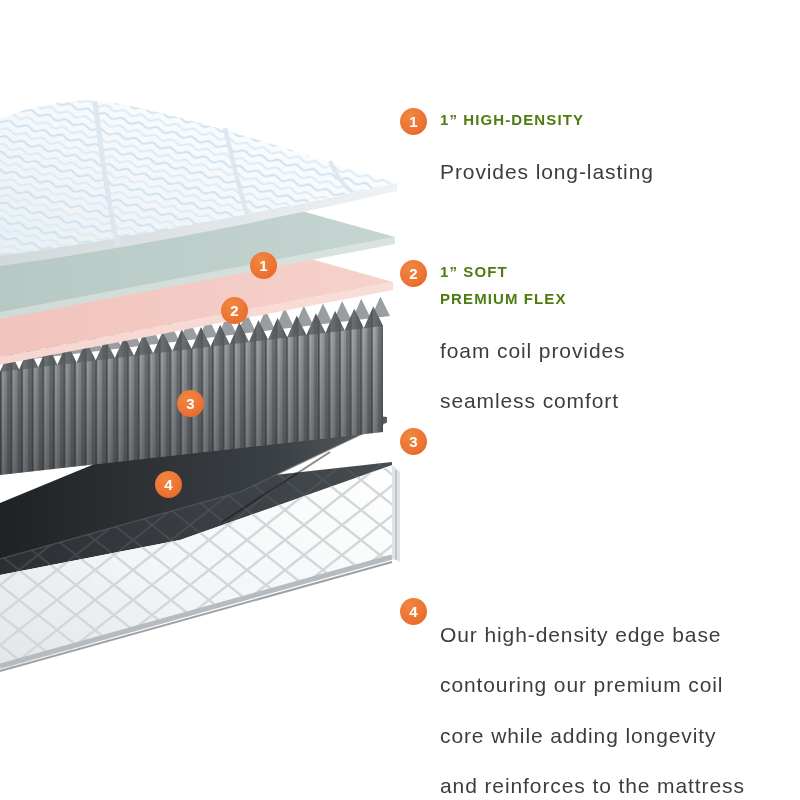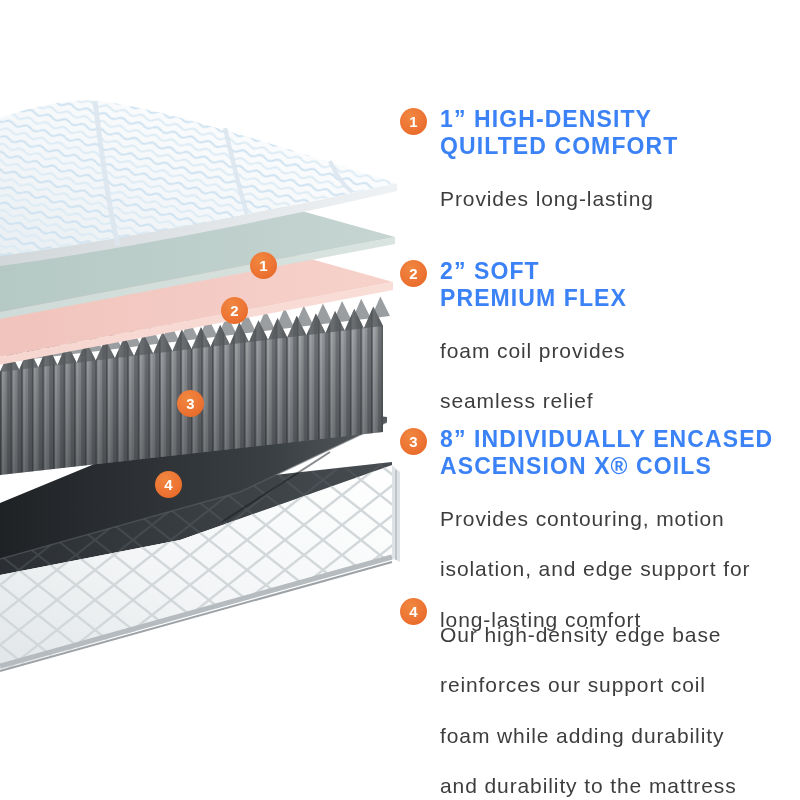--- a/index.html
+++ b/index.html
@@ -11,21 +11,21 @@
   svg.diagram{position:absolute;left:0;top:0;}
   .badge{
     position:absolute;width:27px;height:27px;border-radius:50%;
     background:radial-gradient(circle at 38% 30%, #f0873f 0%, #ed7434 55%, #e3641f 100%);
     color:#ffffff;font-weight:bold;font-size:15px;line-height:27px;text-align:center;
   }
   .section{position:absolute;left:399px;width:396px;}
   .section .badge{left:1px;top:4px;}
   .sec-text{margin-left:41px;padding-top:2px;}
   .sec-title{
-    font-weight:bold;font-size:23px;line-height:27px;color:#3b82f6;letter-spacing:1.1px;
+    font-weight:bold;font-size:15px;line-height:27px;color:#4d7c0f;letter-spacing:1.1px;
   }
   .sec-title span{display:block;}
   .sec-desc{
     margin-top:7px;font-size:21px;line-height:22.4px;color:#3d3d3d;letter-spacing:0.9px;
   }
   .sec-desc span{display:block;margin-top:28px;}
 </style>
 </head>
 <body>
 
@@ -144,62 +144,50 @@
   <div class="badge" style="left:250px;top:252px;">1</div>
   <div class="badge" style="left:221px;top:297px;">2</div>
   <div class="badge" style="left:177px;top:390px;">3</div>
   <div class="badge" style="left:155px;top:471px;">4</div>
 
   <div class="section" style="top:104px;">
     <div class="badge">1</div>
     <div class="sec-text">
       <div class="sec-title">
         <span>1” HIGH-DENSITY</span>
-        <span>QUILTED COMFORT</span>
       </div>
       <div class="sec-desc">
         <span>Provides long-lasting</span>
       </div>
     </div>
   </div>
 
   <div class="section" style="top:256px;">
     <div class="badge">2</div>
     <div class="sec-text">
       <div class="sec-title">
-        <span>2” SOFT</span>
+        <span>1” SOFT</span>
         <span>PREMIUM FLEX</span>
       </div>
       <div class="sec-desc">
         <span>foam coil provides</span>
-        <span>seamless relief</span>
+        <span>seamless comfort</span>
       </div>
     </div>
   </div>
 
   <div class="section" style="top:424px;">
     <div class="badge">3</div>
-    <div class="sec-text">
-      <div class="sec-title">
-        <span>8” INDIVIDUALLY ENCASED</span>
-        <span>ASCENSION X® COILS</span>
-      </div>
-      <div class="sec-desc">
-        <span>Provides contouring, motion</span>
-        <span>isolation, and edge support for</span>
-        <span>long-lasting comfort</span>
-      </div>
-    </div>
   </div>
 
   <div class="section" style="top:594px;">
     <div class="badge">4</div>
     <div class="sec-text">
       <div class="sec-desc">
         <span>Our high-density edge base</span>
-        <span>reinforces our support coil</span>
-        <span>foam while adding durability</span>
-        <span>and durability to the mattress</span>
+        <span>contouring our premium coil</span>
+        <span>core while adding longevity</span>
+        <span>and reinforces to the mattress</span>
       </div>
     </div>
   </div>
 
 </div>
 
 </body></html>

